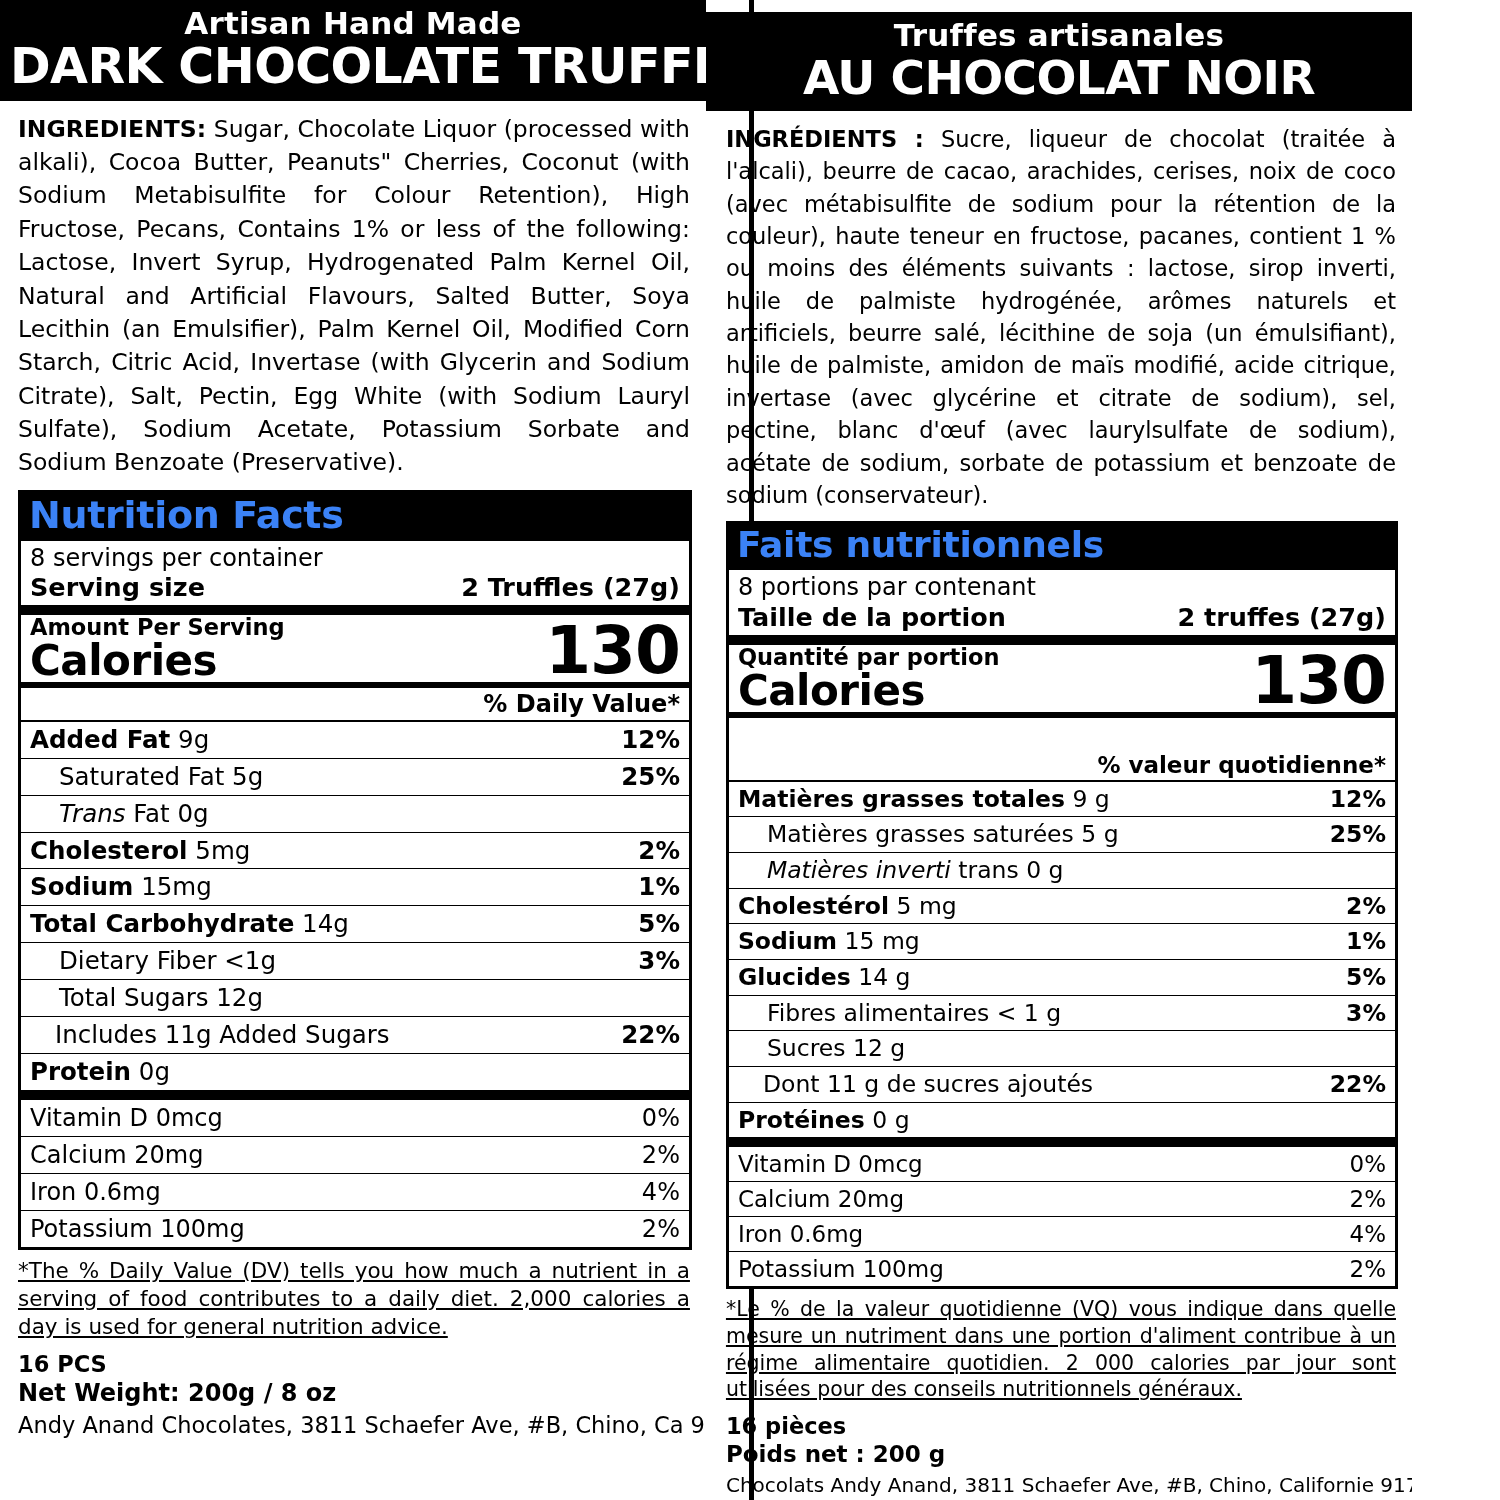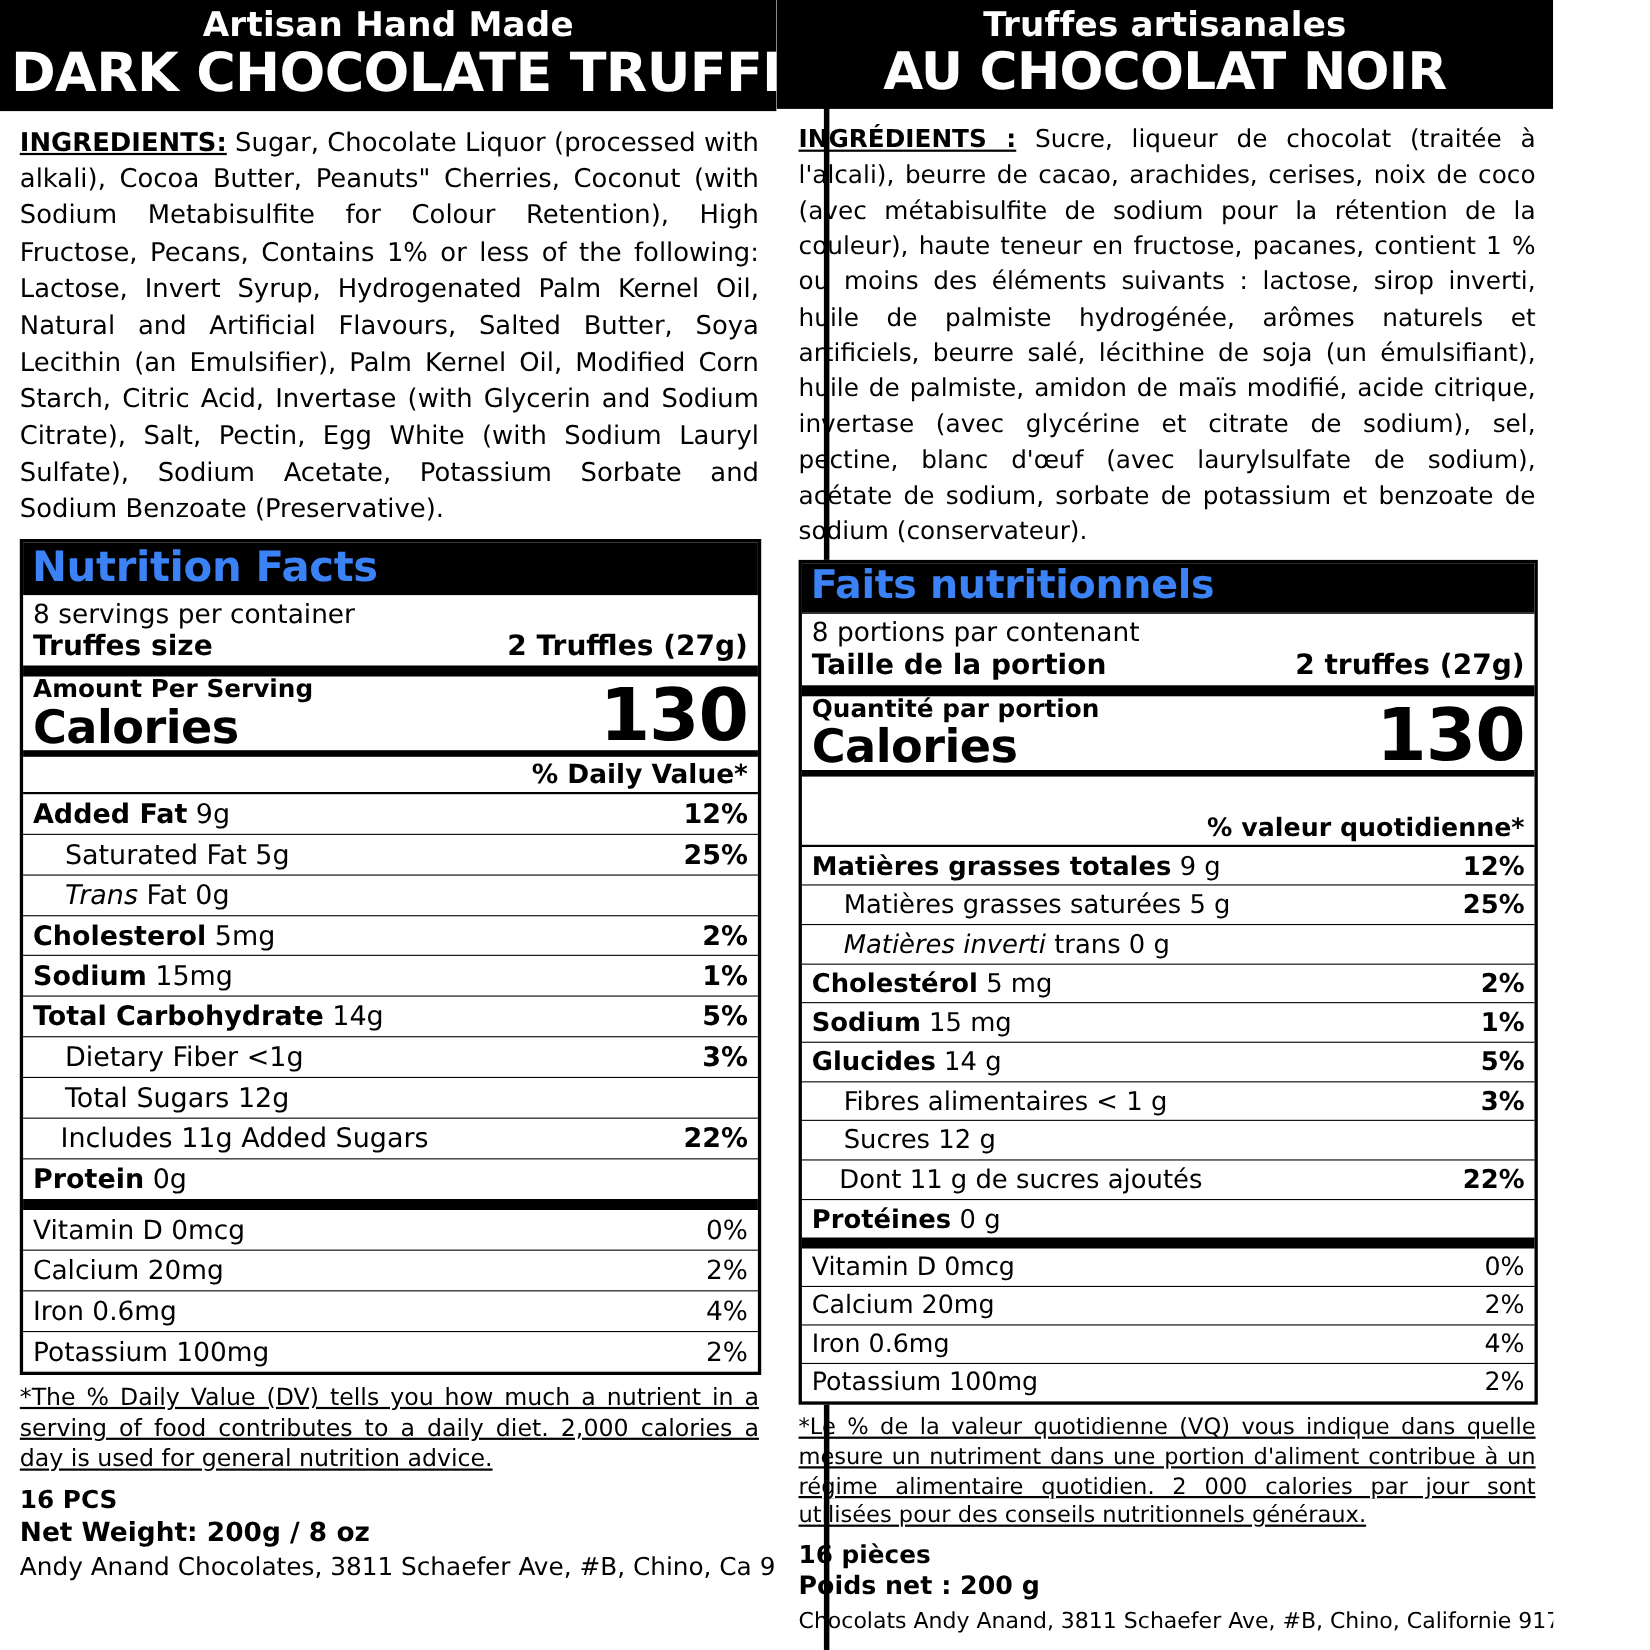--- a/index.html
+++ b/index.html
@@ -32,21 +32,21 @@
   }
 
   
   .hdr {
     background: #000;
     color: #fff;
     margin: 0 -14px 0 -18px;
     padding: 6px 10px 10px 10px;
     text-align: center;
   }
-  .panel.right .hdr { margin: 0 -14px 0 -20px; }
+  .panel.right .hdr { margin: 12px -14px 0 -20px; }
   .hdr-sub {
     font-size: 31px;
     font-weight: bold;
     letter-spacing: .2px;
     line-height: 1.12;
   }
   .hdr-main {
     font-size: 49px;
     font-weight: bold;
     letter-spacing: -0.6px;
@@ -59,21 +59,21 @@
   
   .ingredients {
     font-size: 23.5px;
     line-height: 1.42;
     text-align: justify;
     margin-top: 12px;
     margin-bottom: 10px;
     padding-right: 2px;
   }
   .panel.right .ingredients { font-size: 22.5px; line-height: 1.44; }
-  .ingredients b { font-weight: bold; text-decoration: underline; }
+  .ingredients b { font-weight: bold; }
 
   
   .nfbox {
     border: 3px solid #000;
     background: #fff;
   }
   .nf-title-bar {
     background: #000;
     color: #3b82f6;
     font-size: 38px;
@@ -174,21 +174,21 @@
 
     <div class="ingredients">
       <b>INGREDIENTS:</b><span> Sugar, Chocolate Liquor (processed with alkali), Cocoa Butter, Peanuts" Cherries, Coconut (with Sodium Metabisulfite for Colour Retention), High Fructose, Pecans, Contains 1% or less of the following: Lactose, Invert Syrup, Hydrogenated Palm Kernel Oil, Natural and Artificial Flavours, Salted Butter, Soya Lecithin (an Emulsifier), Palm Kernel Oil, Modified Corn Starch, Citric Acid, Invertase (with Glycerin and Sodium Citrate), Salt, Pectin, Egg White (with Sodium Lauryl Sulfate), Sodium Acetate, Potassium Sorbate and Sodium Benzoate (Preservative).</span>
     </div>
 
     <div class="nfbox">
       <div class="nf-title-bar">Nutrition Facts</div>
       <div class="rule-hair"></div>
       <div class="servings">8 servings per container</div>
       <div class="serving-size">
-        <span>Truffes size</span>
+        <span>Serving size</span>
         <span>2 Truffles (27g)</span>
       </div>
       <div class="rule-thick"></div>
       <div class="cal-block">
         <div class="cal-left">
           <span class="amt-per">Amount Per Serving</span>
           <span class="cal-word">Calories</span>
         </div>
         <div class="cal-num">130</div>
       </div>

